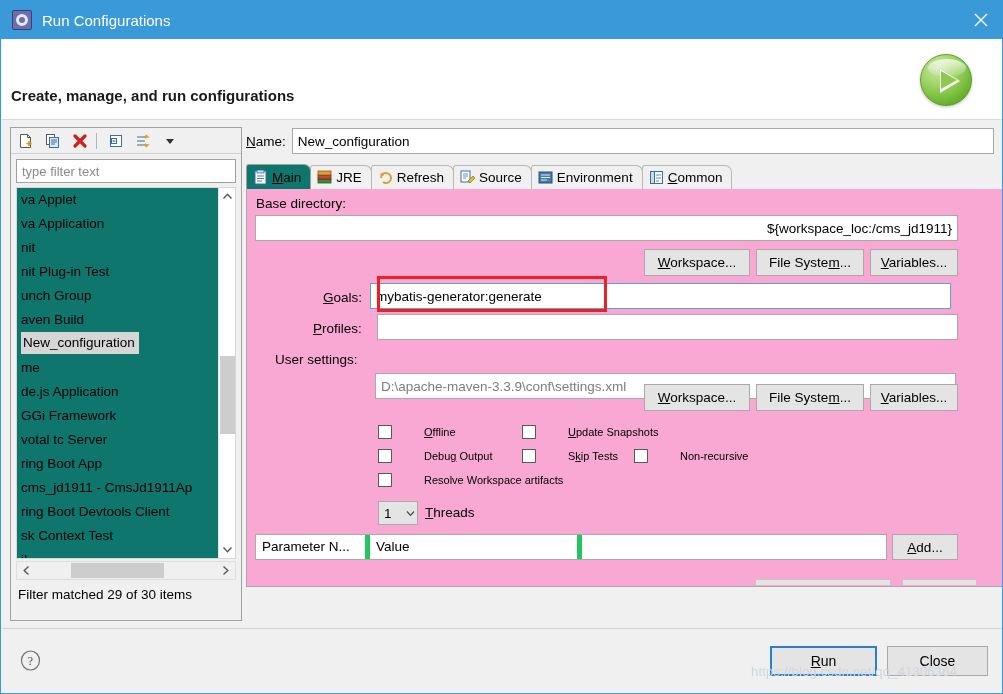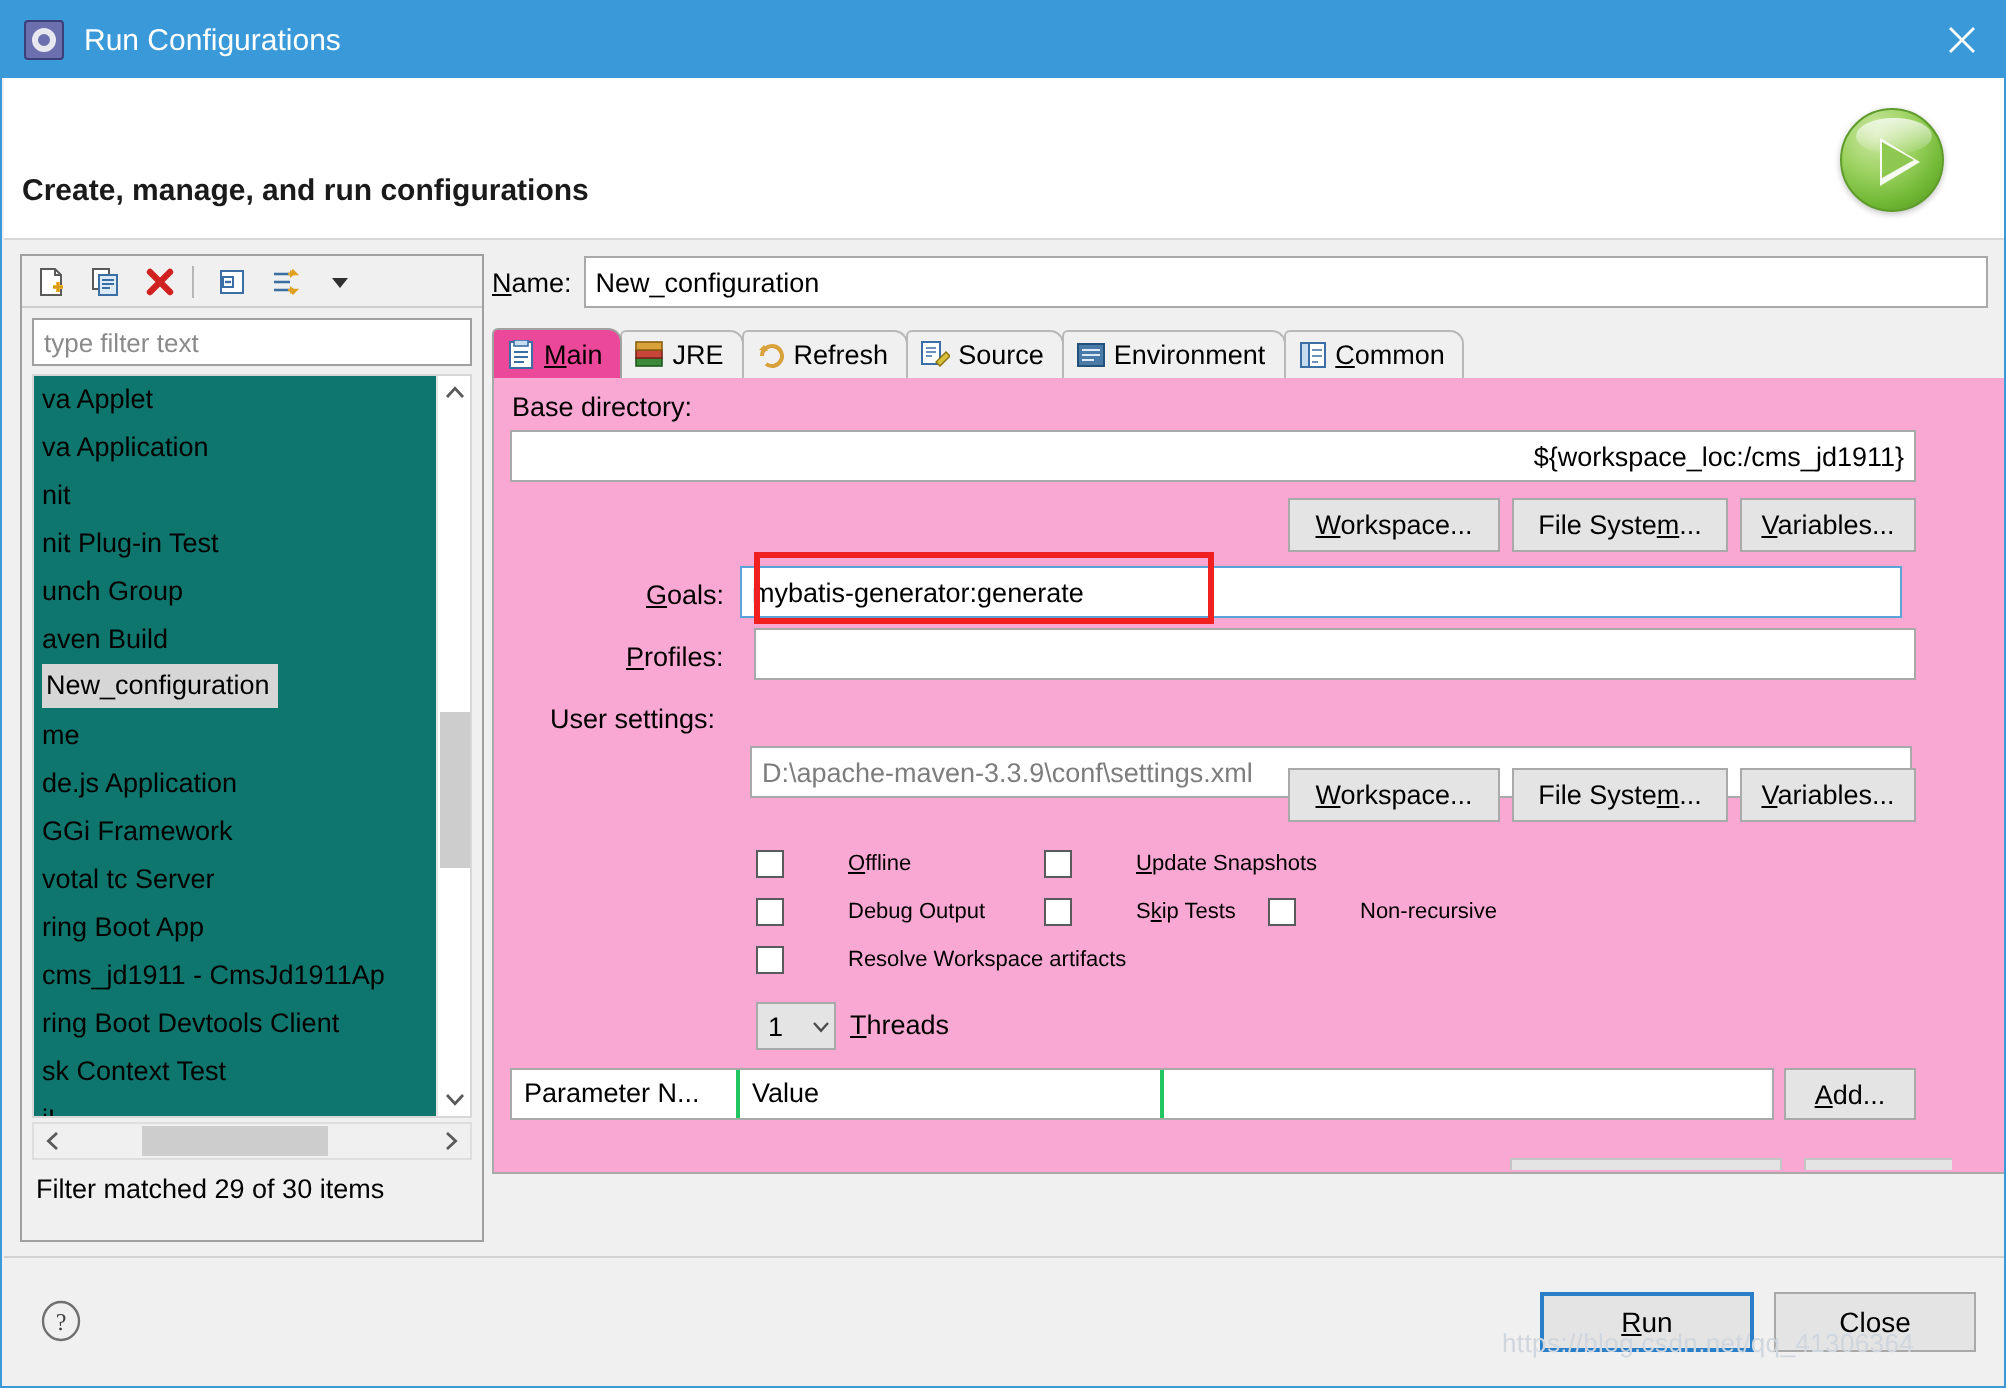--- a/index.html
+++ b/index.html
@@ -325,21 +325,21 @@
     cursor: pointer;
     background: #f0f0f0;
     border: 1px solid #b8b8b8;
     border-bottom: none;
     border-radius: 3px 7px 0 0;
     margin-right: -1px;
     box-sizing: border-box;
     color: #000;
   }
   .tab.active {
-    background: #ec4899;
+    background: #0f766e;
     border-color: #a0a0a0;
     z-index: 3;
     height: 25px;
   }
   .tab-ico {
     width: 15px; height: 15px;
     margin-right: 4px;
     flex: none;
     display: inline-block;
   }
@@ -456,21 +456,21 @@
     box-sizing: border-box;
     border: 1px solid #a9a9a9;
     background: #ffffff;
     display: flex;
   }
   .pth {
     height: 24px;
     line-height: 24px;
     font-size: 13.5px;
     padding-left: 6px;
-    border-right: 2px solid #22c55e;
+    border-right: 5px solid #22c55e;
     box-sizing: border-box;
     white-space: nowrap;
     overflow: hidden;
     cursor: pointer;
   }
 
   
   .annot-box {
     position: absolute;
     border: 3px solid #f02020;

